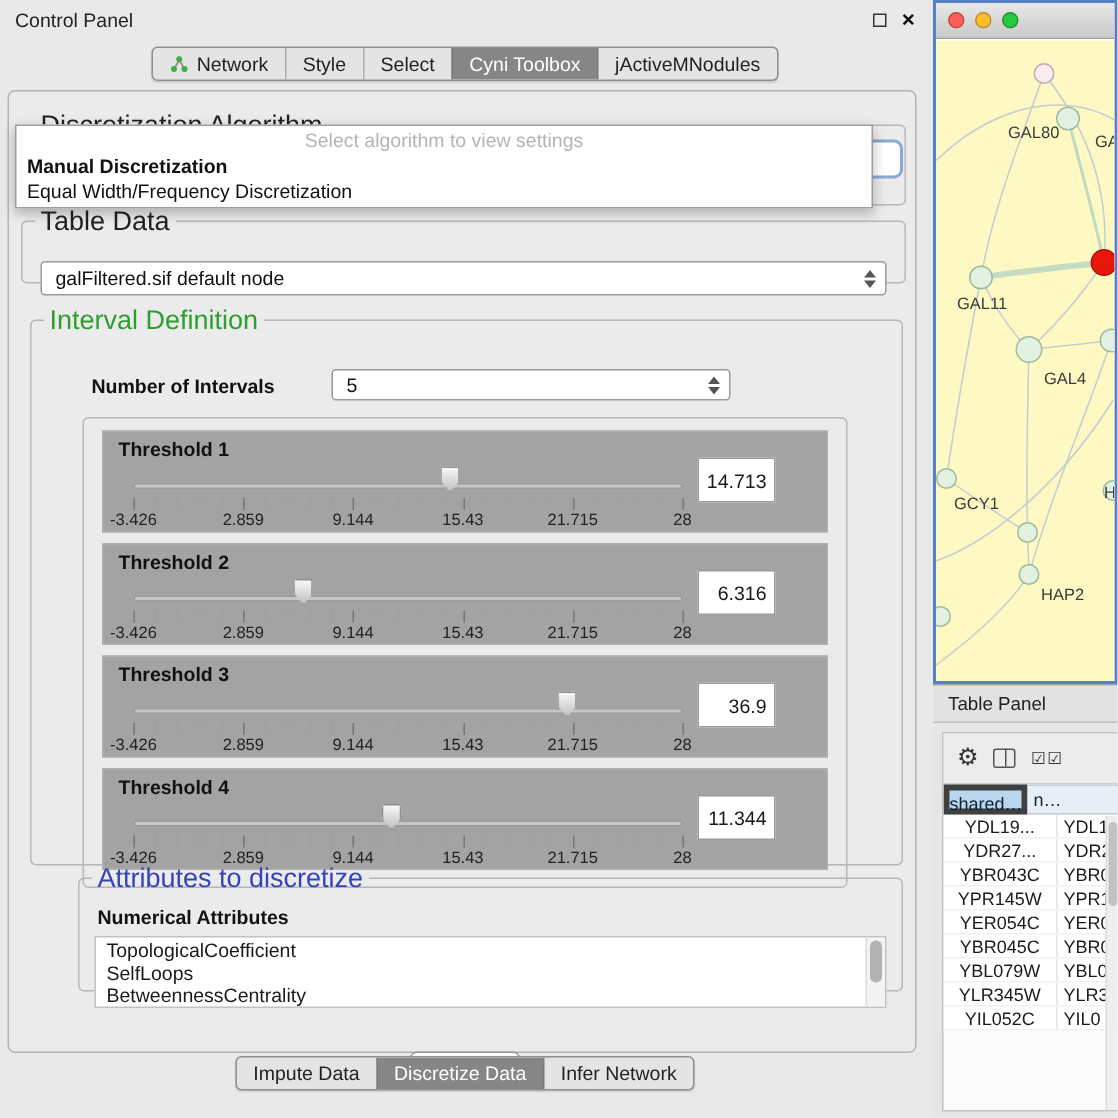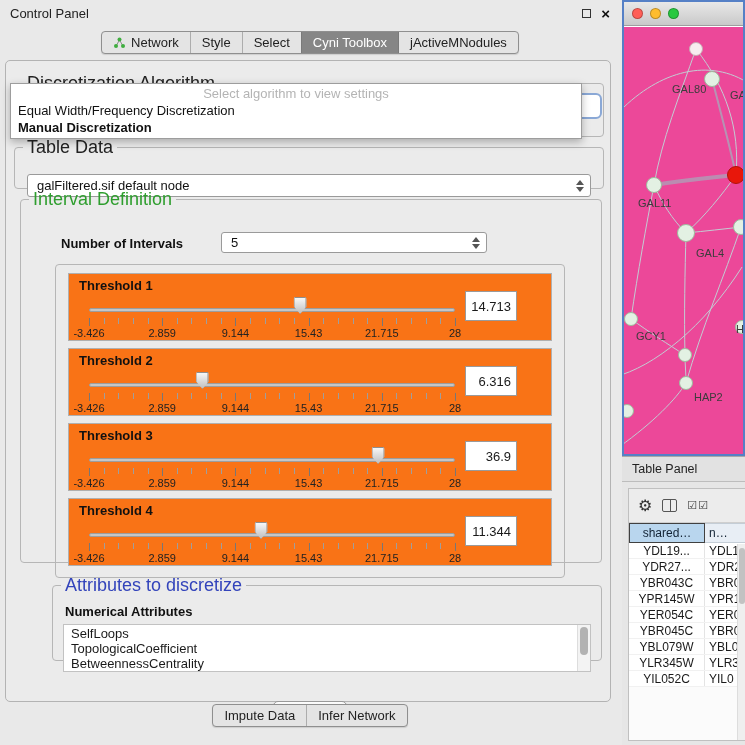--- a/index.html
+++ b/index.html
@@ -33,27 +33,27 @@
   .fs-algo { left:8px; top:12px; width:590px; height:64px; }
   .combo-remnant { position:absolute; left:556px; top:32px; width:40px; height:26px; background:#fff; border:2px solid #8aa8d6; border-radius:6px; z-index:5; }
 
   .fs-tabledata { left:8px; top:76px; width:590px; height:52px; }
   .combo { position:absolute; background:#fff; border:1px solid #9a9a9a; border-radius:3px; display:flex; align-items:center; padding-left:9px; font-size:13px; color:#111;gap:32px; }
   .combo .stepper { margin-left:auto; margin-right:6px; display:flex; flex-direction:column; gap:2px; align-items:center; }
   .tri-up { width:0; height:0; border-left:4px solid transparent; border-right:4px solid transparent; border-bottom:5px solid #555; }
   .tri-down { width:0; height:0; border-left:4px solid transparent; border-right:4px solid transparent; border-top:5px solid #555; }
   .combo-tabledata { left:12px; right:12px; top:16px; height:23px; }
 
-  .fs-interval { left:14px; top:128px; width:582px; height:374px; }
+  .fs-interval { left:14px; top:142px; width:582px; height:374px; }
   .lbl-bold { font-weight:bold; font-size:13px; color:#111; }
   .num-intervals-label { position:absolute; left:40px; top:26px; }
   .combo-intervals { left:200px; top:22px; width:266px; height:21px; }
 
   .fs-thresholds { left:34px; top:54px; width:510px; height:314px; padding:8px 12px 6px 12px; display:flex; flex-direction:column; gap:7px; }
-  .tbox { position:relative; height:68px; border:1px solid #b0b0b0; background:#f97316; flex:0 0 auto; }
+  .tbox { position:relative; height:68px; border:1px solid #b0b0b0; background:#a3a3a3; flex:0 0 auto; }
   .tbox .tlabel { position:absolute; left:10px; top:4px; }
   .slider { position:absolute; left:20px; right:96px; top:20px; height:46px; }
   .track { position:absolute; left:0; right:0; top:14px; height:4px; background:#c6c6c6; border:1px solid #9d9d9d; border-radius:2px; }
   .thumb { position:absolute; top:3px; width:13px; height:17px; transform:translateX(-50%); background:linear-gradient(#fbfbfb,#bdbdbd); clip-path:polygon(8% 0,92% 0,100% 12%,100% 55%,50% 100%,0 55%,0 12%); box-shadow:inset 0 0 0 1px #8f8f8f; }
   .ticks { position:absolute; left:0; right:0; top:24px; height:6px; background:repeating-linear-gradient(90deg,#9e9e9e 0 1px,transparent 1px 4%); }
   .ticks .major { position:absolute; top:0; width:1px; height:8px; background:#777; }
   .ticklabels { position:absolute; left:0; right:0; top:33px; height:12px; }
   .ticklabels span { position:absolute; transform:translateX(-50%); font-size:11px; color:#222; white-space:nowrap; }
   .tvalue { position:absolute; right:34px; top:17px; width:52px; height:30px; background:#fff; border:1px solid #9a9a9a; display:flex; align-items:center; justify-content:flex-end; padding-right:5px; font-size:13px; }
 
@@ -70,36 +70,36 @@
   
   .popup { position:absolute; left:10px; top:83px; width:572px; background:#fff; border:1px solid #9d9d9d; box-shadow:0 3px 8px rgba(0,0,0,.28); z-index:100; padding:2px 3px; }
   .popup .ph { height:16px; text-align:center; color:#b4b4b4; font-size:13px; line-height:16px; }
   .popup .opt { height:17px; line-height:17px; padding-left:4px; font-size:13px; color:#111; white-space:nowrap; }
   .popup .opt.bold { font-weight:bold; }
 
   
   .net-window { position:absolute; left:622px; top:0; width:123px; height:456px; border:2px solid #5580c6; background:#fff; overflow:hidden; }
   .mac-titlebar { position:absolute; left:0; top:0; right:0; height:24px; background:linear-gradient(#e8e8e8,#c9c9c9); border-bottom:1px solid #9e9e9e; display:flex; align-items:center; padding-left:8px; gap:7px; }
   .light { width:11px; height:11px; border-radius:50%; border:1px solid rgba(0,0,0,.25); }
-  .net-canvas { position:absolute; left:0; top:25px; right:0; bottom:0; background:#ec4899; overflow:hidden; }
+  .net-canvas { position:absolute; left:0; top:25px; right:0; bottom:0; background:#fef9c3; overflow:hidden; }
   .net-canvas svg { position:absolute; left:0; top:0; }
   .net-node { position:absolute; border-radius:50%; border:1px solid #9dbb9d; }
   .net-label { position:absolute; font-size:11px; color:#3c3c3c; white-space:nowrap; }
 
   
   .tp-header { position:absolute; left:622px; top:456px; width:123px; height:26px; background:#e2e2e2; border-top:1px solid #a8a8a8; border-bottom:1px solid #bdbdbd; line-height:25px; padding-left:10px; font-size:12.5px; color:#222; }
   .tp-body { position:absolute; left:622px; top:482px; width:123px; height:263px; background:#e6e6e6; }
   .tp-card { position:absolute; left:6px; top:6px; right:-2px; bottom:4px; background:#fbfbfb; border:1px solid #c0c0c0; overflow:hidden; }
   .tp-toolbar { height:34px; background:#ececec; border-bottom:1px solid #cfcfcf; display:flex; align-items:center; gap:10px; padding-left:9px; }
   .gear { font-size:16px; color:#333; line-height:1; }
   .cols-icon { width:15px; height:13px; border:1.5px solid #555; border-radius:2px; position:relative; }
   .cols-icon::before { content:""; position:absolute; left:50%; top:0; bottom:0; width:1.5px; background:#555; }
   .checks { font-size:11px; color:#333; letter-spacing:1px; }
   .tp-colheads { display:flex; height:20px; }
-  .tp-colheads .c1 { width:76px; background:#b9d6ee; border:1px solid #404040; text-align:center; font-size:12px; line-height:18px; color:#123; }
+  .tp-colheads .c1 { width:56px; background:#b9d6ee; border:4px solid #404040; text-align:center; font-size:12px; line-height:18px; color:#123; }
   .tp-colheads .c2 { flex:1; background:#e8eef5; border:1px solid #c4cdd6; border-left:none; font-size:12px; line-height:18px; padding-left:4px; color:#123; }
   .tp-rows { background:#fff; }
   .tp-row { display:flex; height:16px; border-bottom:1px solid #f1f1f1; }
   .tp-row .c1 { width:76px; text-align:center; font-size:12px; line-height:16px; border-right:1px solid #e4e4e4; white-space:nowrap; overflow:hidden; }
   .tp-row .c2 { flex:1; font-size:12px; line-height:16px; padding-left:4px; white-space:nowrap; overflow:hidden; }
   .tp-scroll { position:absolute; right:0; top:55px; bottom:0; width:9px; background:#efefef; border-left:1px solid #ddd; }
   .tp-scroll .thumb-v { position:absolute; left:1px; top:4px; width:6px; height:56px; background:#c2c2c2; border-radius:3px; }
 
   .net-tab-icon { display:inline-block; width:13px; height:12px; }
 </style>
@@ -286,51 +286,54 @@
           </div>
         </fieldset>
     </fieldset>
 
     <fieldset class="fs-attrs">
       <legend class="blue">Attributes to discretize</legend>
       <span class="lbl-bold attrs-sublabel">Numerical Attributes</span>
       <div class="attr-list">
         <div class="attr-items">
 
-        <div>SelfLoops</div>
-            <div>TopologicalCoefficient</div>
+        <div>TopologicalCoefficient</div>
+            <div>SelfLoops</div>
             <div>BetweennessCentrality</div>
           </div>
         <div class="vscroll">
             <div class="thumb-v"></div>
           </div>
       </div>
     </fieldset>
 
     <div class="apply-btn">Apply</div>
   </div>
 
   <div class="tabstrip-row bottom-row">
     <div class="tabstrip">
       <div class="tab">
           <span>Impute Data</span>
+        </div>
+      <div class="tab selected">
+          <span>Discretize Data</span>
         </div>
       <div class="tab">
           <span>Infer Network</span>
         </div>
     </div>
   </div>
 </div>
 
 <div class="popup">
   <div class="ph">Select algorithm to view settings</div>
   <div>
 
-  <div class="opt">Equal Width/Frequency Discretization</div>
-      <div class="opt bold">Manual Discretization</div>
+  <div class="opt bold">Manual Discretization</div>
+      <div class="opt">Equal Width/Frequency Discretization</div>
     </div>
 </div>
 
 <div class="net-window">
   <div class="mac-titlebar">
     <span class="light" style="background:#ff5f57"></span>
     <span class="light" style="background:#febc2e"></span>
     <span class="light" style="background:#28c840"></span>
   </div>
   <div class="net-canvas">

